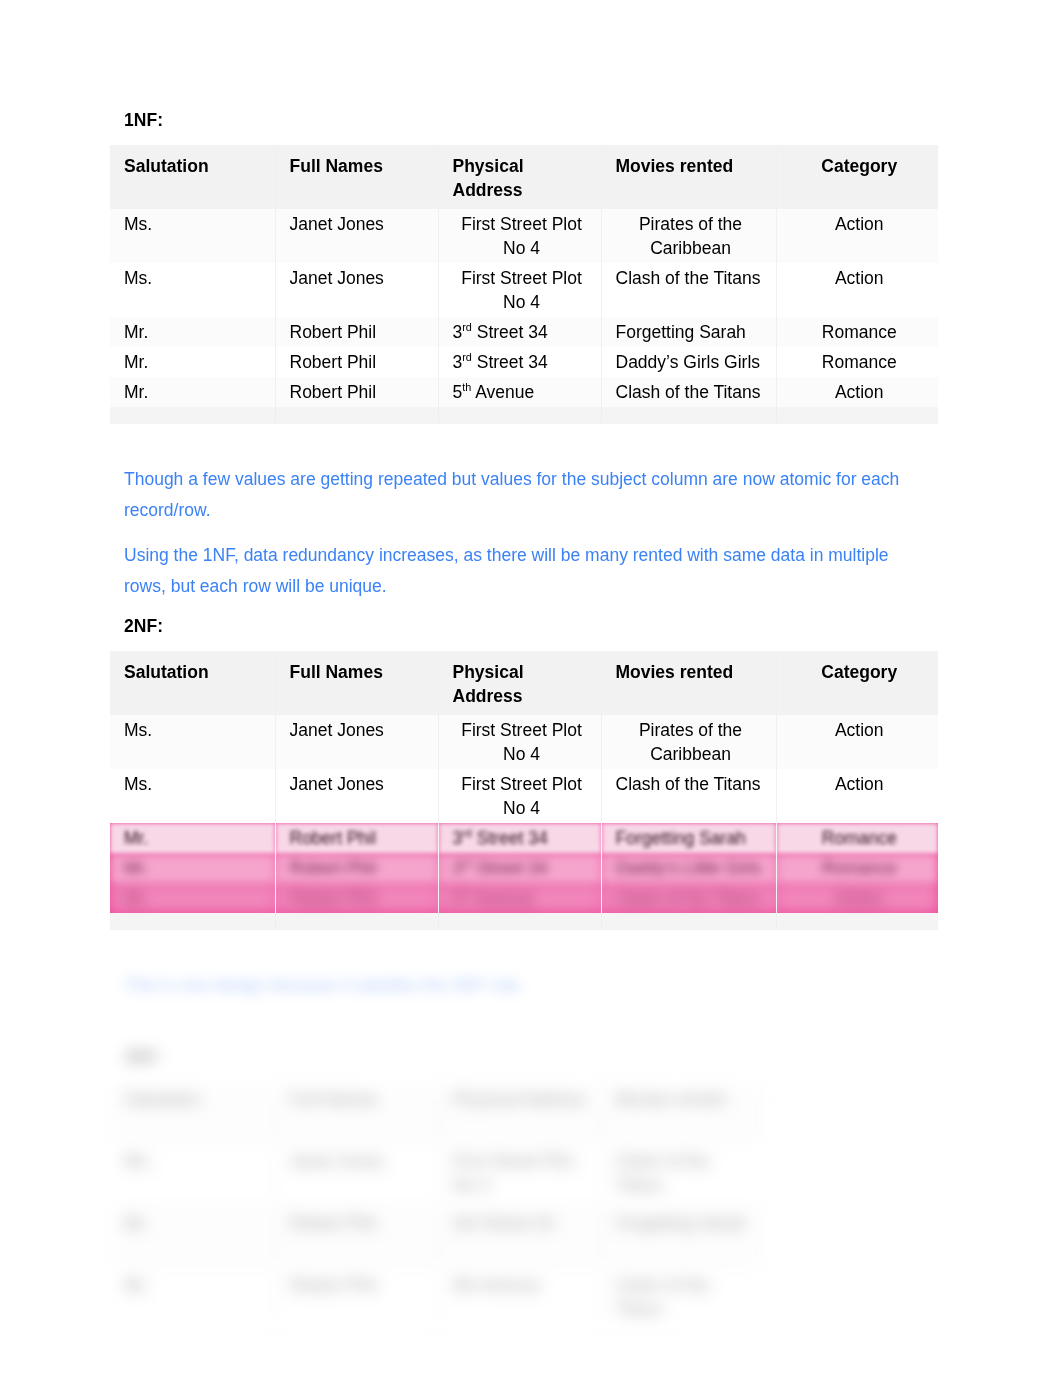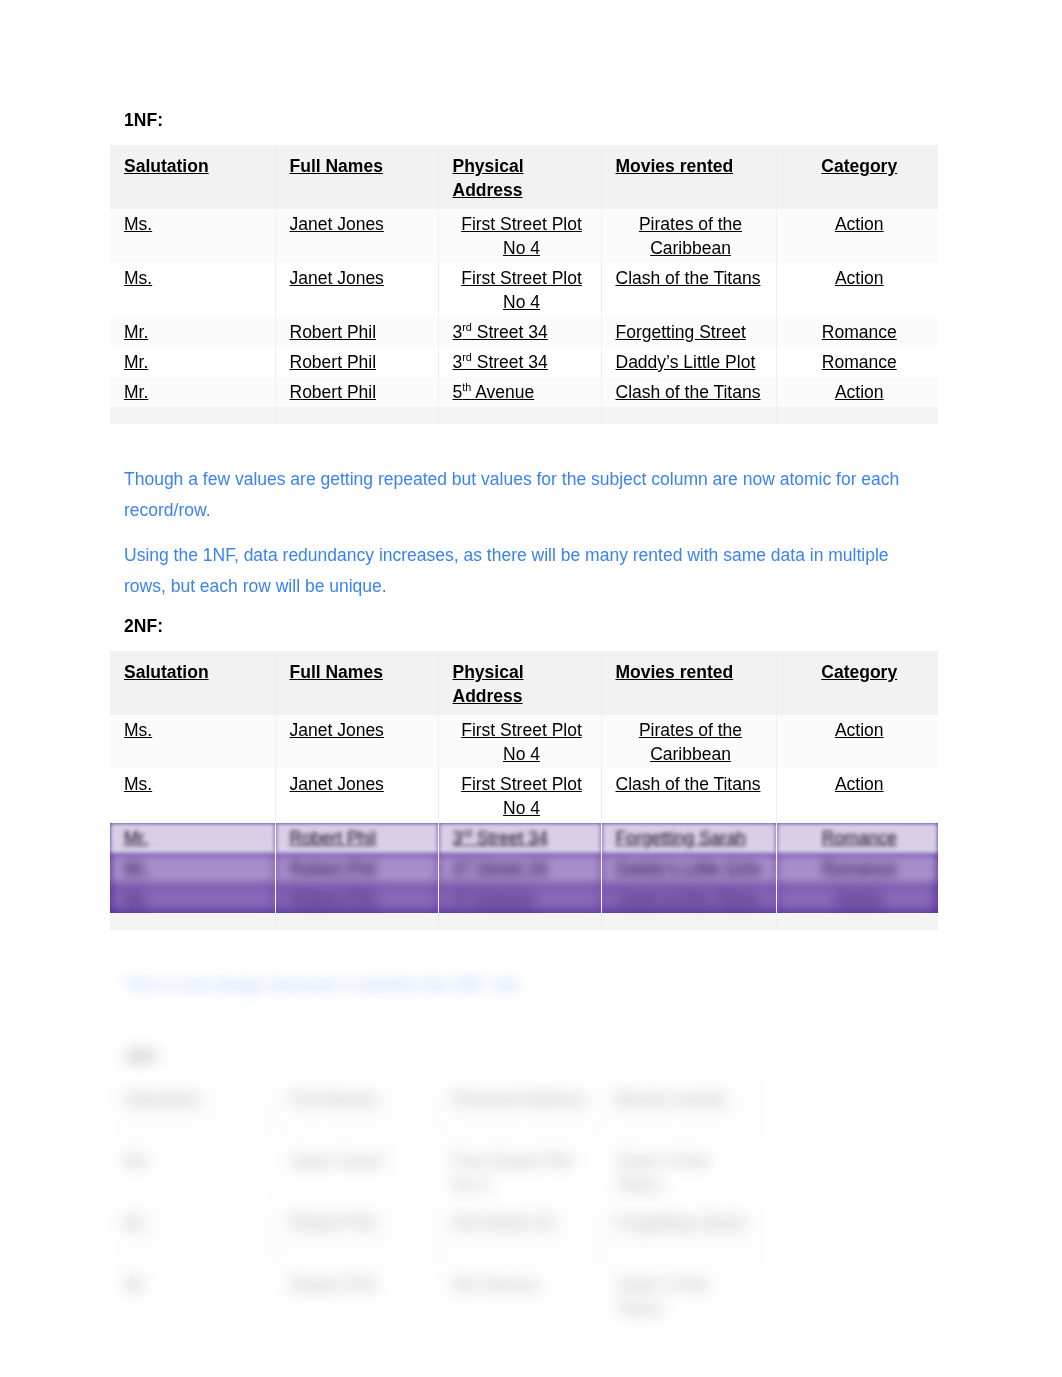--- a/index.html
+++ b/index.html
@@ -47,22 +47,21 @@
     margin: 0 0 14px 14px;
     width: 795px;
   }
 
   
   .tbl {
     border-collapse: collapse;
     table-layout: fixed;
     width: 828px;
     font-size: 17.5px;
-    background: #4c1d95;
-    text-decoration: underline;
+    background: #ec4899;
   }
   .tbl td, .tbl th {
     vertical-align: top;
     text-align: left;
     padding: 3px 10px 3px 14px;
     border-right: 1px solid #f0f0f0;
     line-height: 24px;
     font-weight: normal;
   }
   .tbl td:last-child, .tbl th:last-child { border-right: none; text-align: center; }
@@ -169,28 +168,28 @@
             <span class="blk">First Street Plot</span>
             <span class="blk">No 4</span>
           </td>
           <td>Clash of the Titans</td>
           <td>Action</td>
         </tr>
         <tr>
           <td>Mr.</td>
           <td>Robert Phil</td>
           <td><span>3</span><sup>rd</sup><span> Street 34</span></td>
-          <td>Forgetting Street</td>
+          <td>Forgetting Sarah</td>
           <td>Romance</td>
         </tr>
         <tr>
           <td>Mr.</td>
           <td>Robert Phil</td>
           <td><span>3</span><sup>rd</sup><span> Street 34</span></td>
-          <td>Daddy’s Little Plot</td>
+          <td>Daddy’s Girls Girls</td>
           <td>Romance</td>
         </tr>
         <tr>
           <td>Mr.</td>
           <td>Robert Phil</td>
           <td><span>5</span><sup>th</sup><span> Avenue</span></td>
           <td>Clash of the Titans</td>
           <td>Action</td>
         </tr>
         <tr class="spacer">

